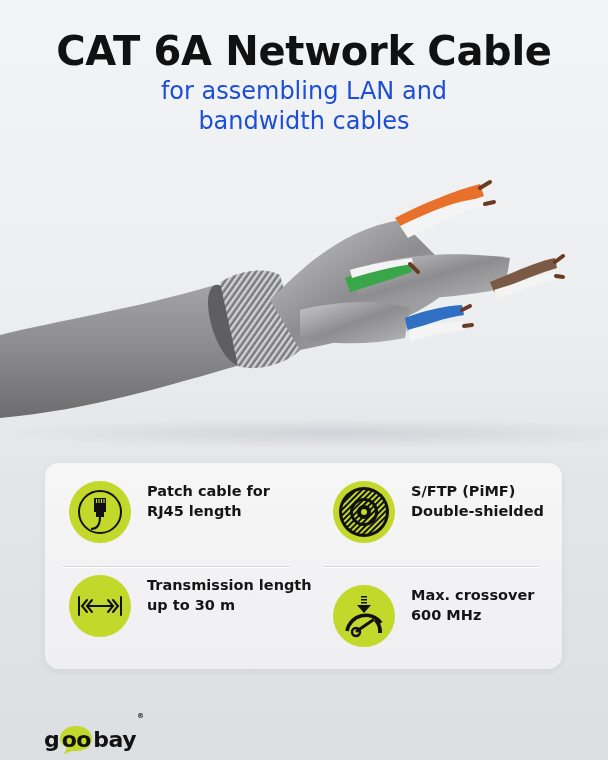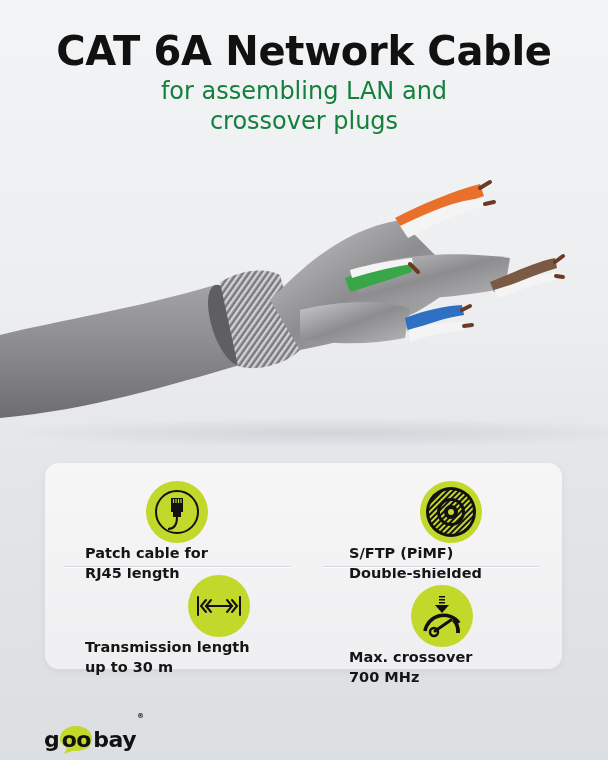--- a/index.html
+++ b/index.html
@@ -10,38 +10,38 @@
     font-family: "DejaVu Sans", "Liberation Sans", sans-serif;
     color: #111;
   }
   .title {
     position: absolute; left: 0; right: 0; top: 28px;
     text-align: center; font-size: 40px; font-weight: bold; letter-spacing: -0.3px;
     color: #111;
   }
   .subtitle {
     position: absolute; left: 0; right: 0; top: 76px;
-    text-align: center; font-size: 24px; line-height: 30px; color: #15803d;
+    text-align: center; font-size: 24px; line-height: 30px; color: #1d4ed8;
     font-family: "DejaVu Sans", sans-serif; font-weight: normal;
   }
   .hero {
     position: absolute; left: 0; top: 160px; width: 608px; height: 290px;
   }
   .shadow-band {
     position: absolute; left: 0; top: 418px; width: 608px; height: 30px;
     background: radial-gradient(ellipse at 55% 50%, rgba(170,175,182,0.35) 0%, rgba(200,204,210,0) 70%);
   }
   .card {
     position: absolute; left: 45px; top: 463px; width: 517px; height: 206px;
     background: linear-gradient(180deg, #f6f6f7 0%, #efeff1 100%);
     border-radius: 14px;
     box-shadow: 0 2px 8px rgba(0,0,0,0.06);
   }
   .feature {
-    position: absolute; display: flex; align-items: flex-end; flex-direction: column;
+    position: absolute; display: flex; align-items: flex-start;
   }
   .feature .icon {
     width: 62px; height: 62px; border-radius: 50%;
     background: #c2d82a;
     display: flex; align-items: center; justify-content: center;
     flex-shrink: 0;
   }
   .feature .text {
     margin-left: 16px; font-size: 14.5px; font-weight: bold; line-height: 20px; color: #151515;
   }
@@ -66,21 +66,21 @@
   .logo .blob svg { position: absolute; left: -2px; top: -2px; }
   .logo .blob span { position: relative; }
   .logo .reg { font-size: 7px; vertical-align: top; margin-left: 1px; align-self: flex-start; margin-top: 4px; }
 </style>
 </head>
 <body>
 
 <div class="title">CAT 6A Network Cable</div>
 <div class="subtitle">
   <div>for assembling LAN and</div>
-  <div>crossover plugs</div>
+  <div>bandwidth cables</div>
 </div>
 
 <div class="hero">
   <svg width="608" height="290" viewBox="0 0 608 290">
     <defs>
       <linearGradient id="jacket" x1="0" y1="0" x2="0" y2="1">
         <stop offset="0" stop-color="#a3a3a5"></stop>
         <stop offset="0.5" stop-color="#8a8a8c"></stop>
         <stop offset="1" stop-color="#6d6d6f"></stop>
       </linearGradient>
@@ -207,21 +207,21 @@
           <polygon points="18,14 32,14 25,22"></polygon>
         </g>
         <path d="M8 40 A 19 19 0 0 1 42 32" fill="none" stroke="#111" stroke-width="3.5"></path>
         <path d="M38 28 A 19 19 0 0 1 43 42 L 39 42 A 15 15 0 0 0 35 30 Z" fill="#111"></path>
         <line x1="18" y1="40" x2="34" y2="29" stroke="#111" stroke-width="3" stroke-linecap="round"></line>
         <circle cx="17" cy="41" r="4" fill="none" stroke="#111" stroke-width="2.5"></circle>
       </svg>
     </div>
     <div class="text">
       <div>Max. crossover</div>
-      <div>700 MHz</div>
+      <div>600 MHz</div>
     </div>
   </div>
 </div>
 
 <div class="logo">
   <span>g</span>
   <span class="blob">
     <svg width="36" height="30" viewBox="0 0 36 30">
       <path d="M18 2 C 28 2, 34 8, 34 15 C 34 22, 28 27, 18 27 L 14 27 L 6 30 L 9 24 C 4 21, 2 18, 2 15 C 2 8, 8 2, 18 2 Z" fill="#c2d82a"></path>
     </svg>

